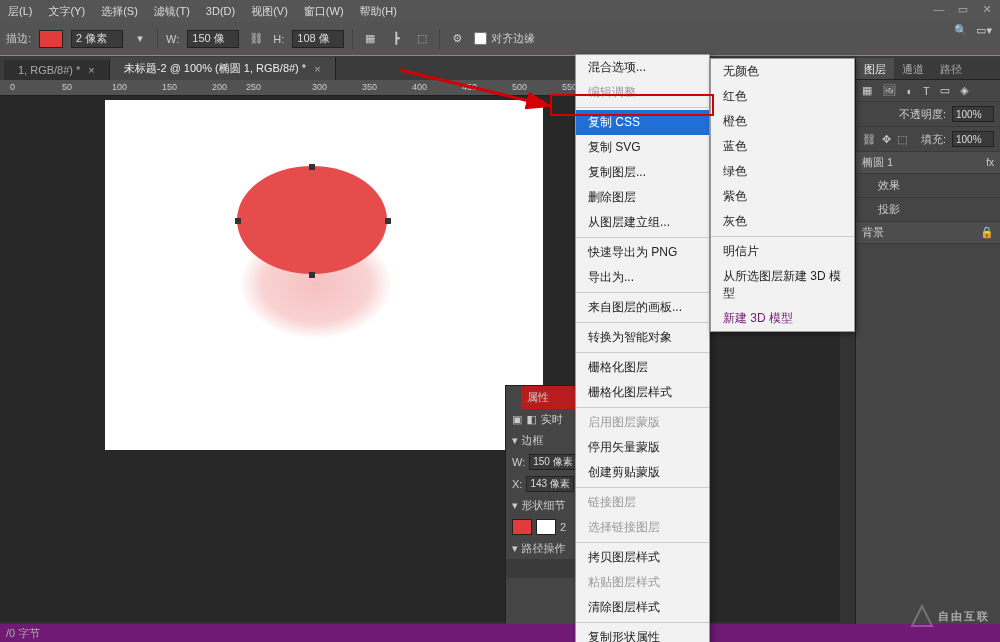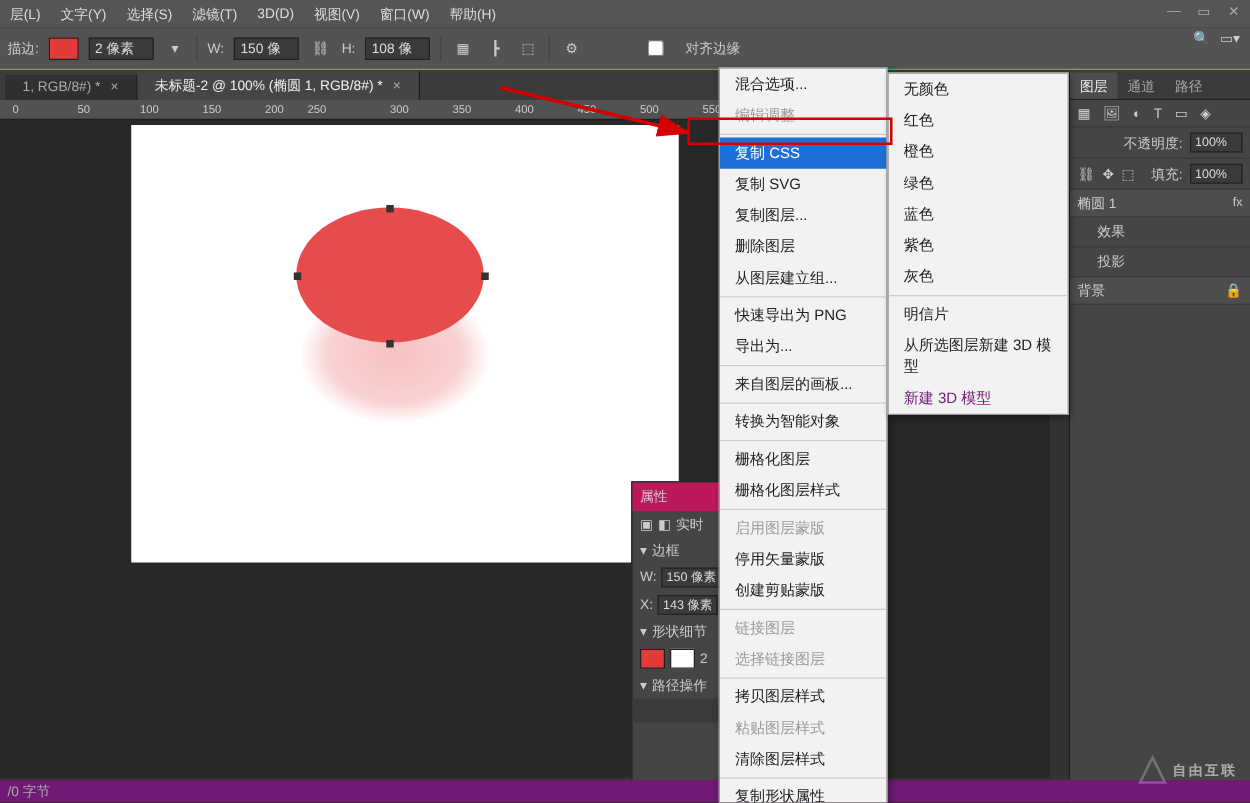--- a/index.html
+++ b/index.html
@@ -11,21 +11,21 @@
 
 
 .win-buttons { position: absolute; top: 1px; right: 4px; display: flex; gap: 6px; }
 .win-buttons span { width: 18px; height: 16px; display: flex; align-items: center; justify-content: center; color: #aaa; }
 
 
 .options-bar { height: 34px; background: #535353; border-bottom: 1px solid #22c55e; display: flex; align-items: center; padding: 0 6px; gap: 8px; }
 .options-bar .swatch { width: 24px; height: 18px; border: 1px solid #222; display: inline-block; }
 .options-bar .swatch.red { background: #e23b3b; }
 .options-bar input[type="text"] { width: 52px; height: 18px; background: #3a3a3a; border: 1px solid #222; color: #ddd; padding: 0 4px; }
-.options-bar .chk { display: flex; align-items: center; gap: 17px; margin-left: 44px; }
+.options-bar .chk { display: flex; align-items: center; gap: 4px; }
 .options-bar .lbl { color: #ccc; }
 .options-bar .sep { width: 1px; height: 20px; background: #444; }
 .options-bar .ico { width: 18px; height: 18px; display: inline-flex; align-items: center; justify-content: center; color: #ccc; }
 
 .right-opts { position: absolute; right: 8px; top: 24px; display: flex; gap: 8px; align-items: center; }
 
 
 .tabs { height: 24px; background: #3b3b3b; display: flex; align-items: flex-end; padding-left: 4px; }
 .tab { padding: 4px 14px; background: #2f2f2f; color: #aaa; border-right: 1px solid #1f1f1f; display: flex; align-items: center; gap: 8px; }
 .tab.active { background: #454545; color: #eee; }
@@ -50,21 +50,21 @@
 .panel-tabs { height: 22px; display: flex; background: #3a3a3a; border-bottom: 1px solid #222; }
 .panel-tabs .pt { padding: 4px 8px; color: #aaa; }
 .panel-tabs .pt.active { background: #4d4d4d; color: #eee; }
 .panel-row { display: flex; align-items: center; gap: 6px; padding: 4px 6px; border-bottom: 1px solid #3a3a3a; }
 .panel-row input { width: 42px; height: 16px; background: #3a3a3a; border: 1px solid #222; color: #ddd; padding: 0 3px; font-size: 10px; }
 .layer-item { display: flex; align-items: center; justify-content: space-between; padding: 3px 6px; background: #4d4d4d; border-bottom: 1px solid #3a3a3a; }
 .fx { color: #ccc; font-size: 10px; }
 
 
 .props-panel { position: absolute; left: 505px; top: 385px; width: 100px; height: 240px; background: #454545; border: 1px solid #1f1f1f; }
-.props-panel .hdr { padding: 4px 6px; background: #be185d; color: #ccc; }
+.props-panel .hdr { padding: 4px 6px; background: #b91c1c; color: #ccc; margin-left: 15px; }
 .props-panel .row { padding: 3px 6px; display: flex; align-items: center; gap: 4px; color: #ccc; font-size: 10px; }
 .props-panel input { width: 48px; height: 16px; background: #3a3a3a; border: 1px solid #222; color: #ddd; font-size: 10px; padding: 0 3px; }
 .props-panel .tri { color: #ccc; }
 .props-panel .sw-small { width: 20px; height: 16px; border: 1px solid #222; display: inline-block; }
 
 
 .context-menu { position: absolute; left: 575px; top: 54px; width: 135px; background: #f2f2f2; border: 1px solid #999; box-shadow: 2px 2px 6px rgba(0,0,0,0.4); z-index: 20; color: #222; }
 .context-menu .mi { padding: 4px 12px; font-size: 12px; }
 .context-menu .mi.dis { color: #9a9a9a; }
 .context-menu .mi.hl { background: #1f6fd6; color: #fff; }
@@ -238,22 +238,22 @@
     <div class="mi">拷贝图层样式</div>
     <div class="mi dis">粘贴图层样式</div>
     <div class="mi">清除图层样式</div>
     <div class="div"></div>
     <div class="mi">复制形状属性</div>
   </div>
 <div class="submenu" id="sub">
     <div class="mi">无颜色</div>
     <div class="mi">红色</div>
     <div class="mi">橙色</div>
+    <div class="mi">蓝色</div>
     <div class="mi">绿色</div>
-    <div class="mi">蓝色</div>
     <div class="mi">紫色</div>
     <div class="mi">灰色</div>
     <div class="div"></div>
     <div class="mi">明信片</div>
     <div class="mi">从所选图层新建 3D 模型</div>
     <div class="mi dis">新建 3D 模型</div>
   </div>
 <div class="hl-box"></div>
 
 <svg class="arrow-svg" width="180" height="60">

